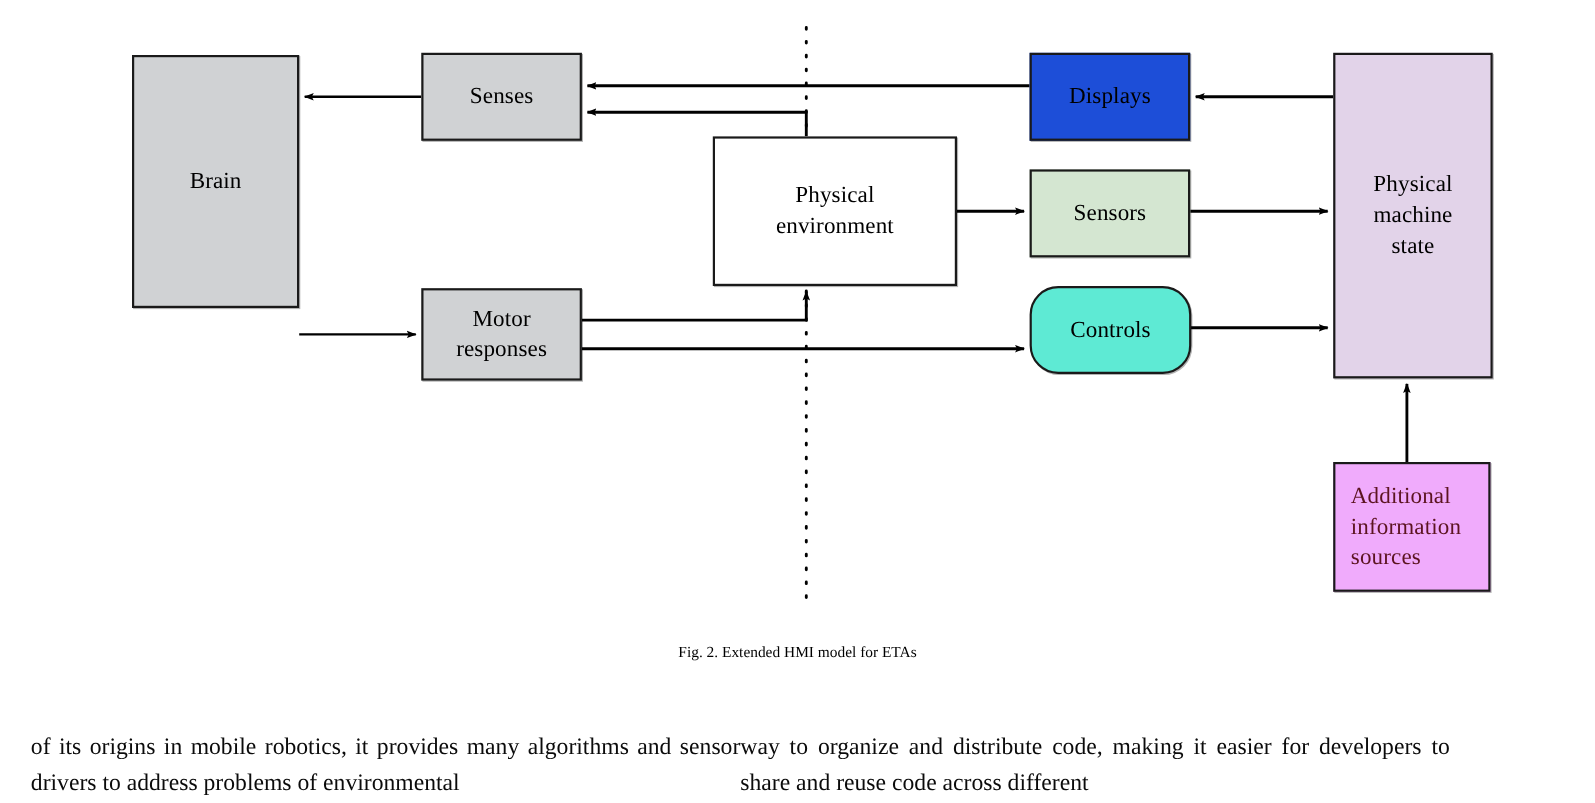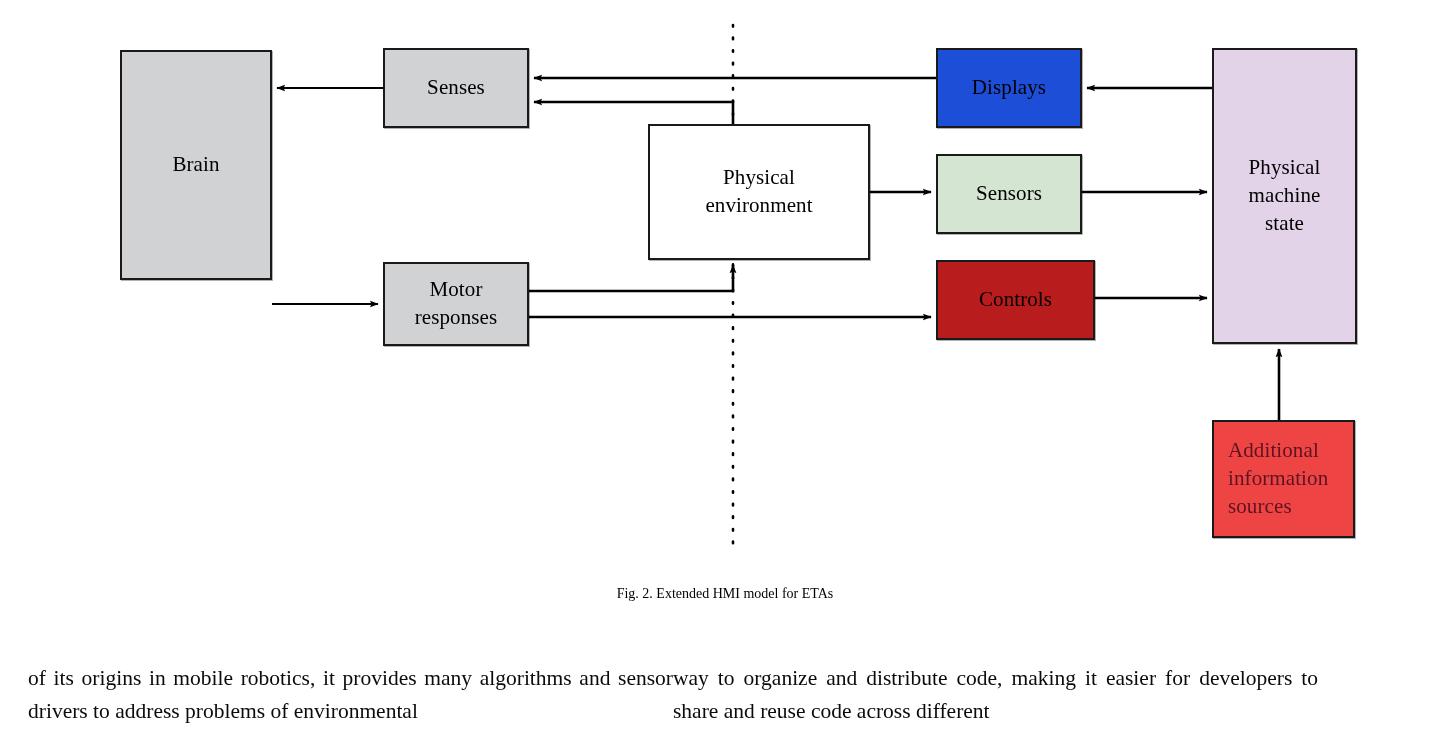--- a/index.html
+++ b/index.html
@@ -133,31 +133,31 @@
   </div>
 
   <div class="node" style="left:936px; top:48px; width:146px; height:80px; background:#1d4ed8;">
     <span class="node-label">Displays</span>
   </div>
 
   <div class="node" style="left:936px; top:154px; width:146px; height:80px; background:#d4e6d1;">
     <span class="node-label">Sensors</span>
   </div>
 
-  <div class="node" style="left:936px; top:260px; width:159px; height:80px; background:#b91c1c;">
+  <div class="node" style="left:936px; top:260px; width:147px; height:80px; background:#5eead4;border-radius:26px;">
     <span class="node-label">Controls</span>
   </div>
 
   <div class="node" style="left:1212px; top:48px; width:145px; height:296px; background:#e2d3e9;">
     <span class="node-label">Physical
 machine
 state</span>
   </div>
 
-  <div class="node" style="left:1212px; top:420px; width:143px; height:118px; background:#ef4444; color:#5c1420; justify-content:flex-start;">
+  <div class="node" style="left:1212px; top:420px; width:143px; height:118px; background:#f0abfc; color:#5c1420; justify-content:flex-start;">
     <span class="node-label" style="text-align:left; padding-left:14px;">Additional
 information
 sources</span>
   </div>
 
 </div>
 
 <div class="caption">Fig. 2.   Extended HMI model for ETAs</div>
 
 <div class="body-columns">

